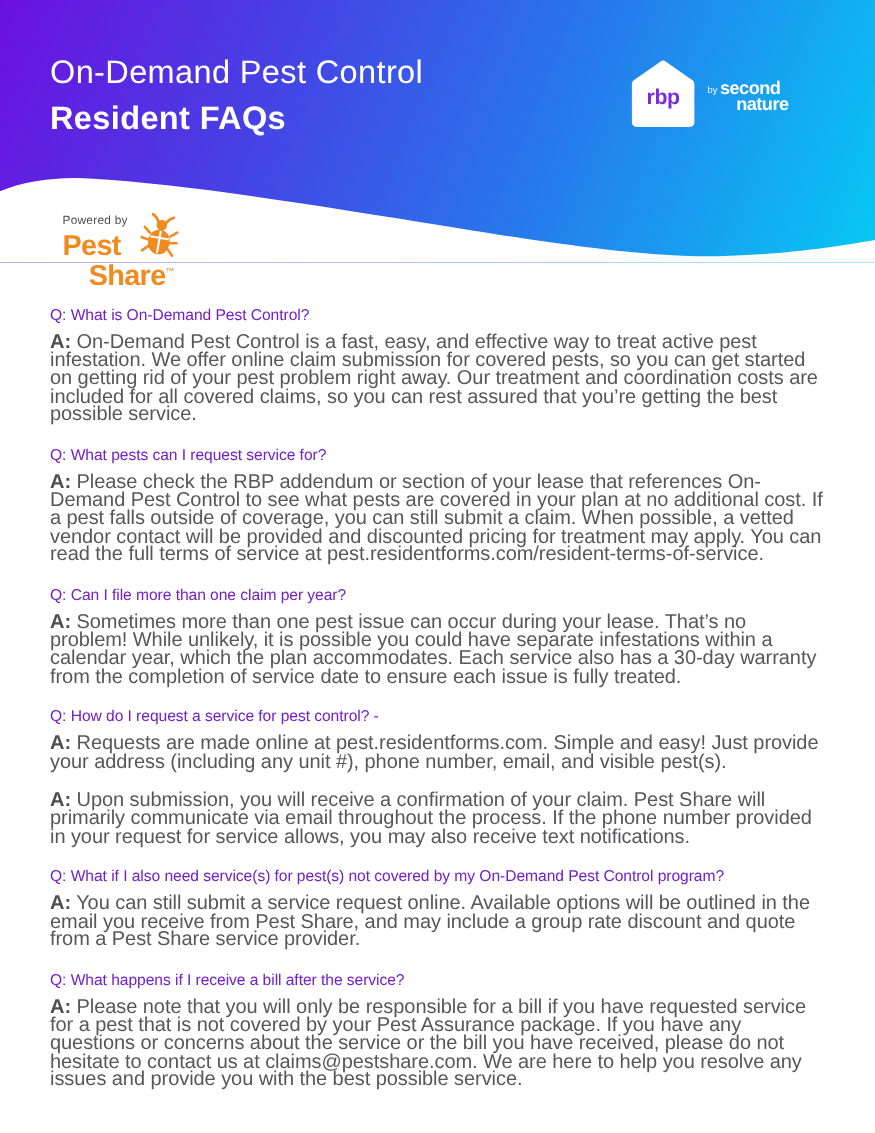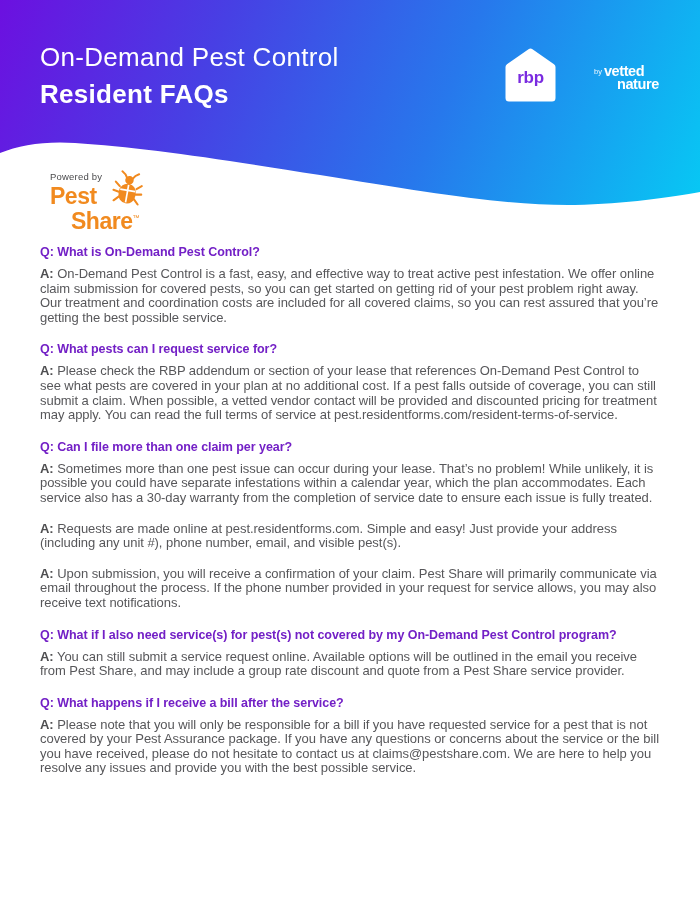--- a/index.html
+++ b/index.html
@@ -15,37 +15,37 @@
   }
   .titles{position:absolute;left:40px;top:42px;color:#ffffff;}
   .title-main{font-size:26px;font-weight:400;letter-spacing:.3px;line-height:30px;}
   .title-sub{font-size:26px;font-weight:700;letter-spacing:.3px;line-height:30px;margin-top:7px;}
   
   .rbp-badge{position:absolute;left:503px;top:45px;width:55px;height:60px;}
   .rbp-diamond{position:absolute;left:9px;top:11px;width:37px;height:37px;background:#2fc9d6;border-radius:7px;transform:rotate(45deg);}
   .rbp-house{position:absolute;left:0;top:0;}
   .rbp-text{position:absolute;left:0;top:23px;width:100%;text-align:center;color:#7a2be0;font-size:17px;font-weight:700;letter-spacing:-.3px;}
   
-  .sn-logo{position:absolute;left:566px;top:65px;color:#ffffff;display:flex;margin-left:28px;}
+  .sn-logo{position:absolute;left:566px;top:65px;color:#ffffff;display:flex;}
   .sn-by{font-size:7.5px;margin:2px 2px 0 0;opacity:.92;}
   .sn-line1{font-size:14.5px;font-weight:700;letter-spacing:-.4px;line-height:13px;}
   .sn-line2{font-size:14.5px;font-weight:700;letter-spacing:-.4px;line-height:13px;margin-left:13px;}
   .wave{position:absolute;left:0;bottom:0;width:700px;height:80px;display:block;}
   
   .pestshare{position:absolute;left:50px;top:171px;width:130px;}
   .powered{font-size:9.5px;color:#4b4b4d;letter-spacing:.2px;margin-bottom:2px;}
   .ps-row{position:relative;}
   .ps-word1{font-size:23px;font-weight:700;color:#f18a1f;letter-spacing:-.5px;line-height:24px;}
   .ps-word2{font-size:23px;font-weight:700;color:#f18a1f;letter-spacing:-.5px;line-height:24px;margin-left:21px;margin-top:-2px;}
   .ps-tm{font-size:7px;font-weight:400;vertical-align:9px;letter-spacing:0;}
   .bug{position:absolute;left:62px;top:-14px;}
   
   .faq{position:absolute;left:40px;top:244px;width:622px;}
-  .q{color:#7320c6;font-weight:700;font-size:12.5px;line-height:16px;margin:0 0 7px 0;letter-spacing:-.05px;}
-  .a{color:#57575a;font-size:13px;line-height:14.6px;margin:0 0 16px 0;letter-spacing:-.05px;}
+  .q{color:#7320c6;font-weight:400;font-size:12.5px;line-height:16px;margin:0 0 7px 0;letter-spacing:-.05px;}
+  .a{color:#57575a;font-size:16px;line-height:14.6px;margin:0 0 16px 0;letter-spacing:-.05px;}
   .a .prefix{font-weight:700;color:#4e4e50;}
 </style>
 </head>
 <body>
 
 <div class="header">
   <div class="titles">
     <div class="title-main">On-Demand Pest Control</div>
     <div class="title-sub">Resident FAQs</div>
   </div>
@@ -54,21 +54,21 @@
     <div class="rbp-diamond"></div>
     <svg class="rbp-house" width="55" height="60" viewBox="0 0 55 60">
       <path d="M27.5 7 L49 22 L49 53 L6 53 L6 22 Z" fill="#ffffff" stroke="#ffffff" stroke-width="7" stroke-linejoin="round"></path>
     </svg>
     <div class="rbp-text">rbp</div>
   </div>
 
   <div class="sn-logo">
     <span class="sn-by">by</span>
     <span>
-      <div class="sn-line1">vetted</div>
+      <div class="sn-line1">second</div>
       <div class="sn-line2">nature</div>
     </span>
   </div>
 
   <svg class="wave" viewBox="0 0 700 80" preserveAspectRatio="none">
     <path d="M0,23 C20,15 45,11 75,13 C140,17 220,29 320,45 C430,63 510,76 575,75 C625,74 672,67 700,62 L700,80 L0,80 Z" fill="#ffffff"></path>
   </svg>
 </div>
 
 <div class="pestshare">
@@ -104,20 +104,21 @@
   </div>
   <div class="faq-item">
     <p class="q"><span>Q:</span> <span>What pests can I request service for?</span></p>
     <p class="a"><span class="prefix">A:</span> <span>Please check the RBP addendum or section of your lease that references On-Demand Pest Control to see what pests are covered in your plan at no additional cost. If a pest falls outside of coverage, you can still submit a claim. When possible, a vetted vendor contact will be provided and discounted pricing for treatment may apply. You can read the full terms of service at pest.residentforms.com/resident-terms-of-service.</span></p>
   </div>
   <div class="faq-item">
     <p class="q"><span>Q:</span> <span>Can I file more than one claim per year?</span></p>
     <p class="a"><span class="prefix">A:</span> <span>Sometimes more than one pest issue can occur during your lease. That’s no problem! While unlikely, it is possible you could have separate infestations within a calendar year, which the plan accommodates. Each service also has a 30-day warranty from the completion of service date to ensure each issue is fully treated.</span></p>
   </div>
   <div class="faq-item">
+    <p class="q"><span>Q:</span> <span>How do I request a service for pest control? -</span></p>
     <p class="a"><span class="prefix">A:</span> <span>Requests are made online at pest.residentforms.com. Simple and easy! Just provide your address (including any unit #), phone number, email, and visible pest(s).</span></p>
   </div>
   <div class="faq-item">
     <p class="a"><span class="prefix">A:</span> <span>Upon submission, you will receive a confirmation of your claim. Pest Share will primarily communicate via email throughout the process. If the phone number provided in your request for service allows, you may also receive text notifications.</span></p>
   </div>
   <div class="faq-item">
     <p class="q"><span>Q:</span> <span>What if I also need service(s) for pest(s) not covered by my On-Demand Pest Control program?</span></p>
     <p class="a"><span class="prefix">A:</span> <span>You can still submit a service request online. Available options will be outlined in the email you receive from Pest Share, and may include a group rate discount and quote from a Pest Share service provider.</span></p>
   </div>
   <div class="faq-item">

